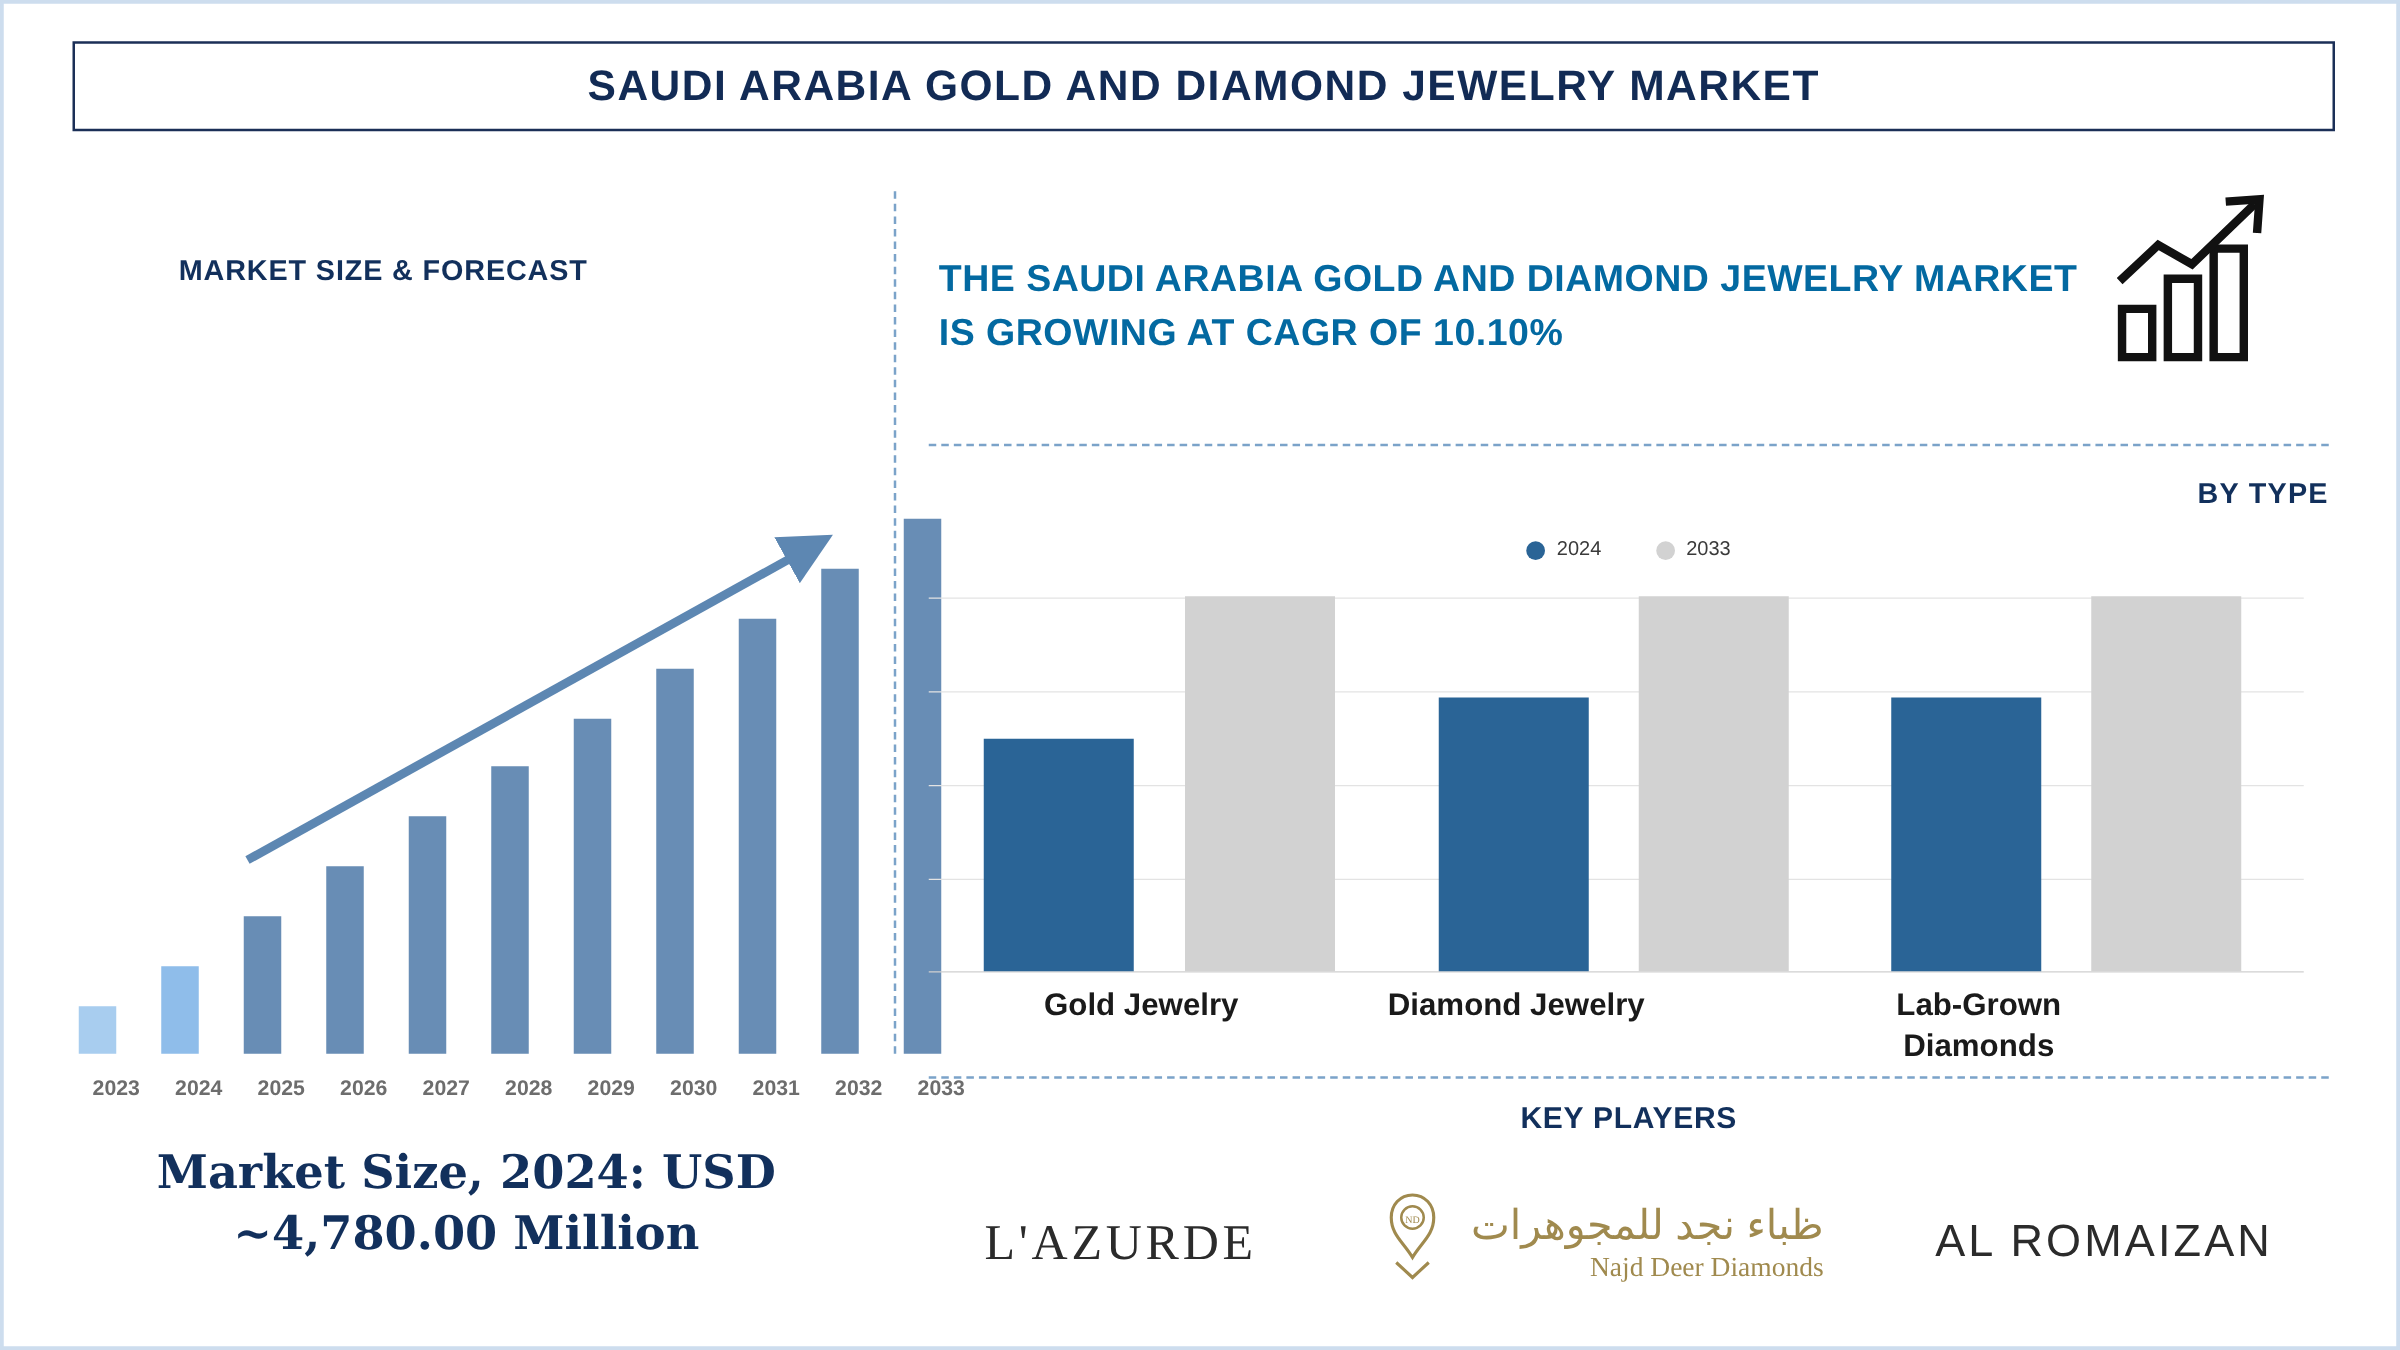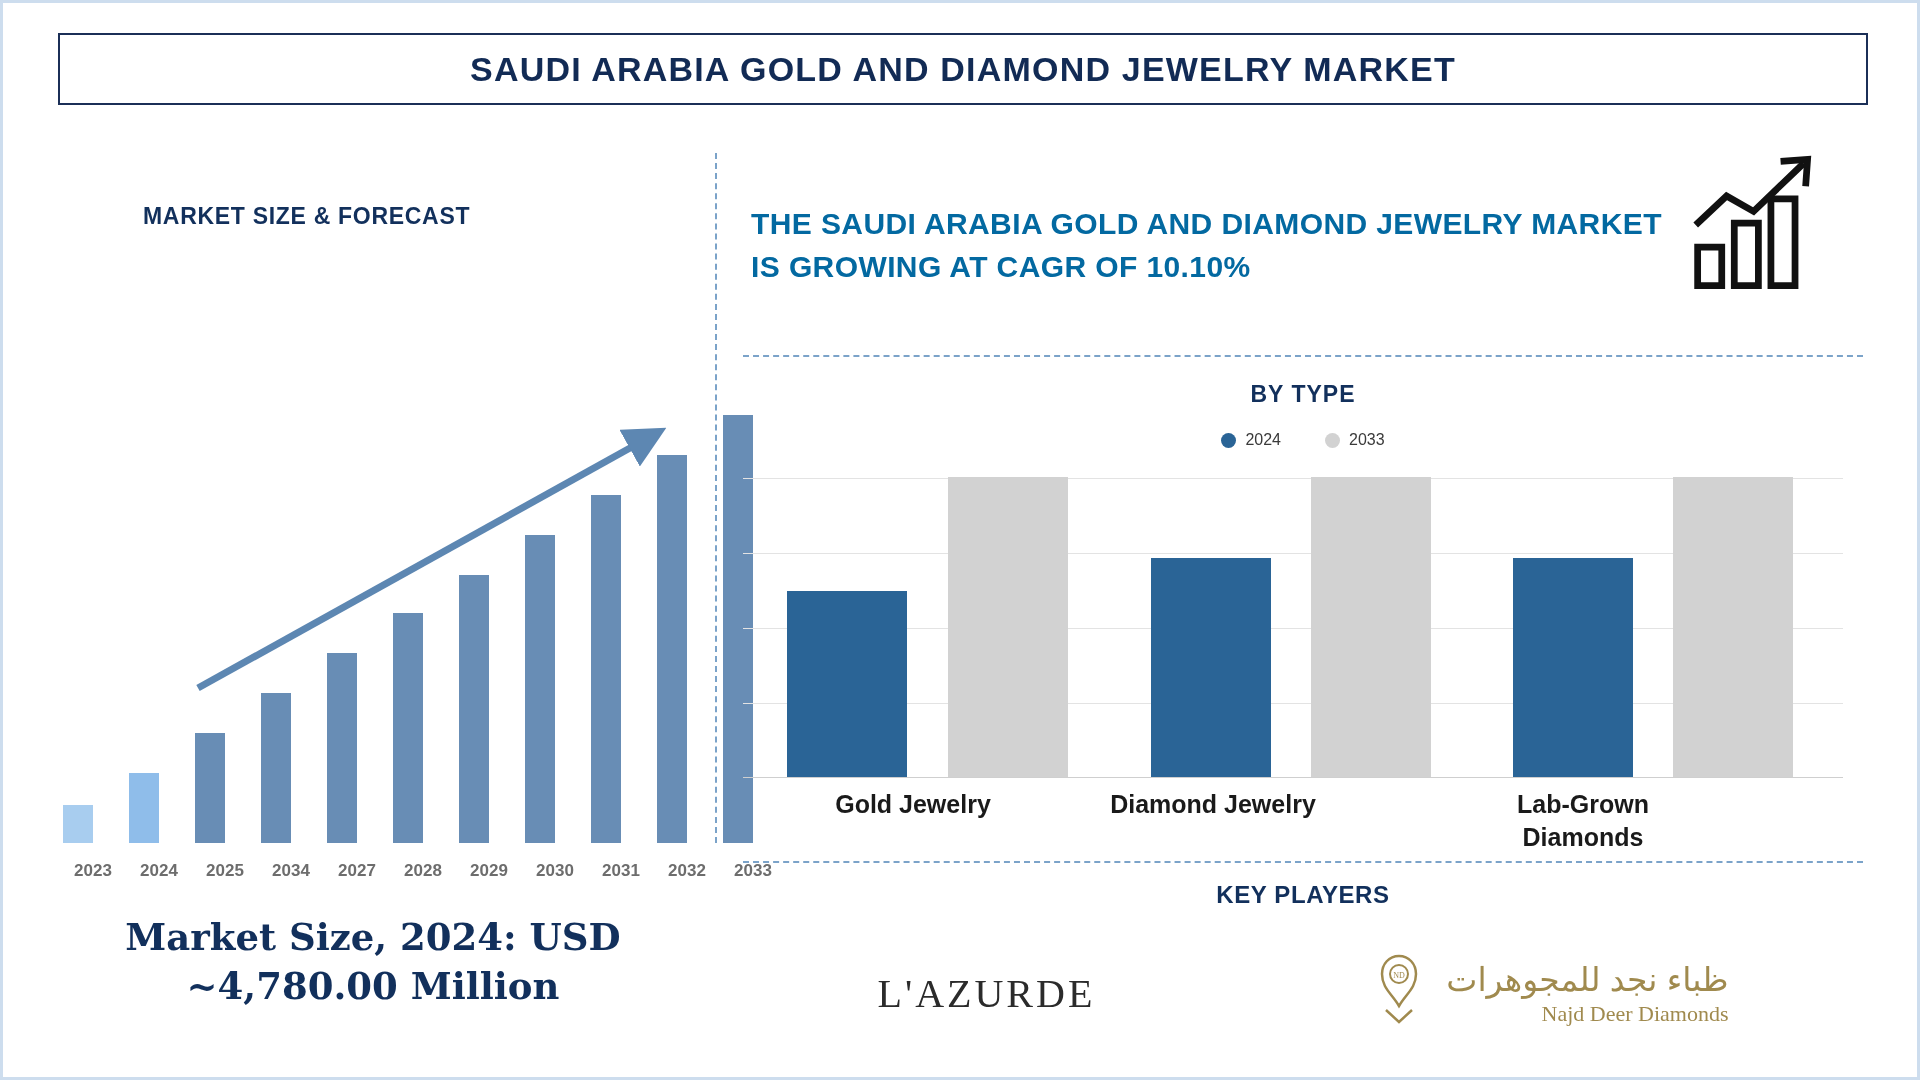--- a/index.html
+++ b/index.html
@@ -166,21 +166,21 @@
     left: 0px;
     top: 222px;
     width: 1120px;
     border-top: 2px dashed #7ba3c9;
   }
   .bytype-title {
     position: absolute;
     left: 0;
     top: 248px;
     width: 1120px;
-    text-align: center;
+    text-align: right;
     font-size: 23px;
     font-weight: bold;
     letter-spacing: 1px;
     color: #12305c;
   }
 
   .legend {
     position: absolute;
     top: 298px;
     left: 0;
@@ -337,21 +337,21 @@
       <div class="gbar" style="left:350px; height:230px;"></div>
       <div class="gbar" style="left:416px; height:268px;"></div>
       <div class="gbar" style="left:482px; height:308px;"></div>
       <div class="gbar" style="left:548px; height:348px;"></div>
       <div class="gbar" style="left:614px; height:388px;"></div>
       <div class="gbar" style="left:680px; height:428px;"></div>
 
       <div class="gyear" style="left:35px;">2023</div>
       <div class="gyear" style="left:101px;">2024</div>
       <div class="gyear" style="left:167px;margin-top:41px;">2025</div>
-      <div class="gyear" style="left:233px;">2034</div>
+      <div class="gyear" style="left:233px;">2026</div>
       <div class="gyear" style="left:299px;">2027</div>
       <div class="gyear" style="left:365px;">2028</div>
       <div class="gyear" style="left:431px;">2029</div>
       <div class="gyear" style="left:497px;">2030</div>
       <div class="gyear" style="left:563px;">2031</div>
       <div class="gyear" style="left:629px;">2032</div>
       <div class="gyear" style="left:695px;">2033</div>
 
       <svg class="arrow-svg" viewBox="0 0 670 550">
         <defs>
@@ -432,16 +432,19 @@
             <circle cx="35" cy="26" r="9" fill="none" stroke="#a08a4e" stroke-width="2"></circle>
             <text x="35" y="30" font-size="8" fill="#a08a4e" text-anchor="middle" font-family="Liberation Serif, serif">ND</text>
             <path d="M22 62 L35 74 L48 62" fill="none" stroke="#a08a4e" stroke-width="2.5"></path>
           </svg>
           <div class="najd-text">
             <div class="najd-ar">ظباء نجد للمجوهرات</div>
             <div class="najd-en">Najd Deer Diamonds</div>
           </div>
         </div>
       </div>
+      <div class="player">
+        <span class="logo-alromaizan">AL ROMAIZAN</span>
+      </div>
     </div>
 
   </div>
 </div>
 
 </body></html>

